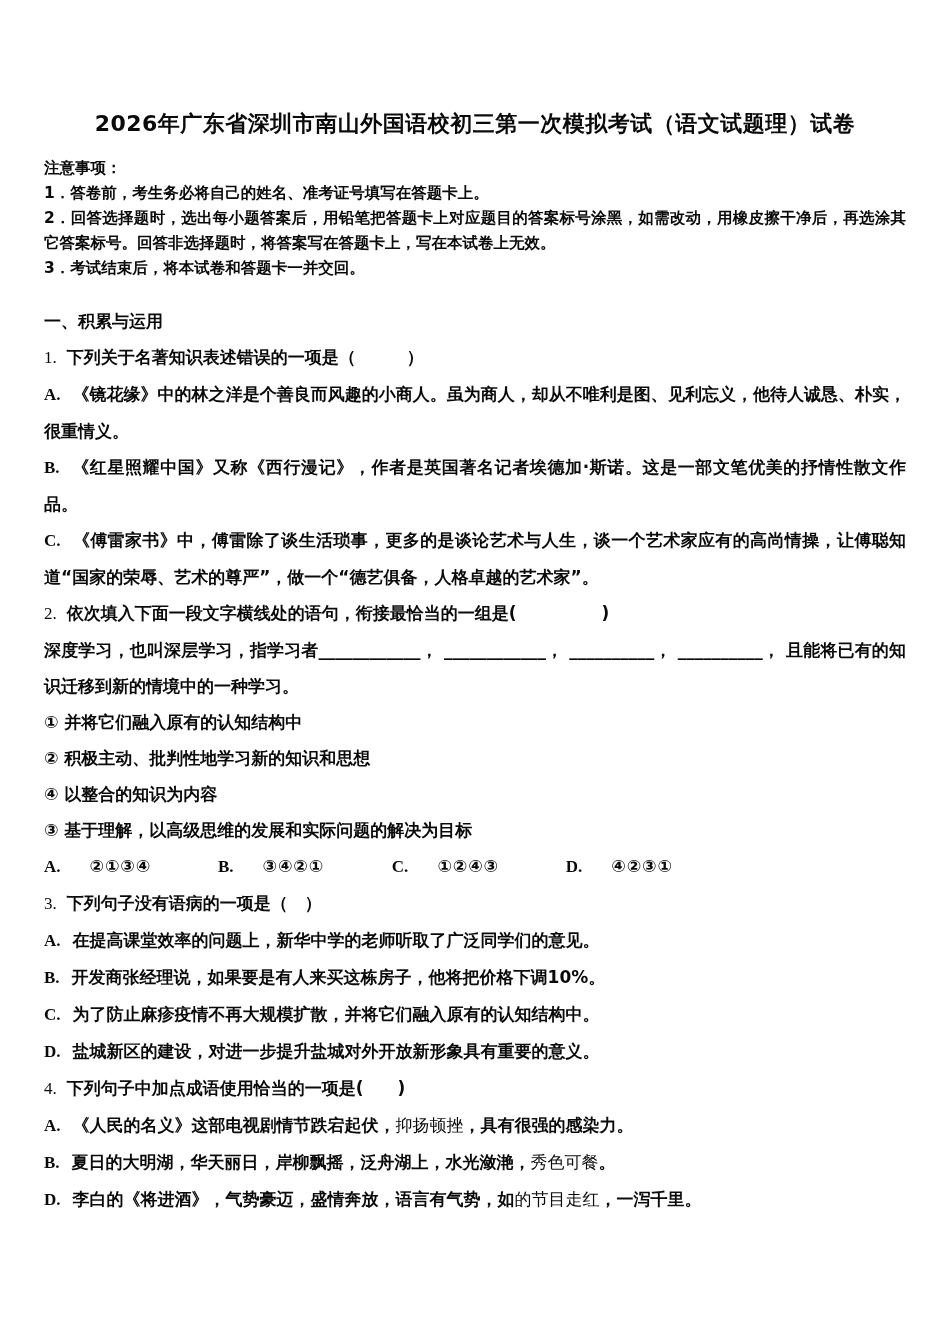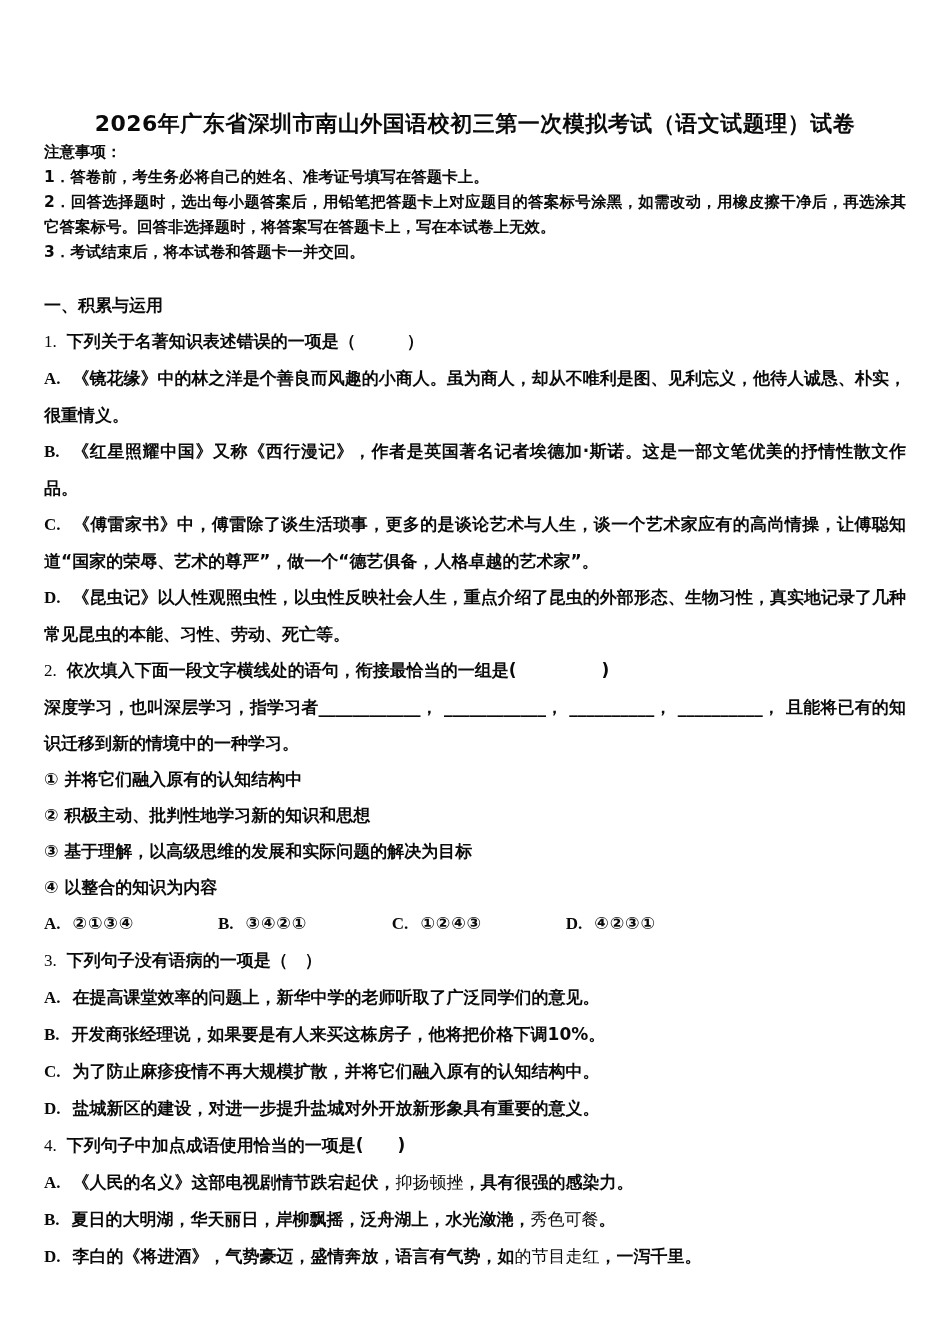--- a/index.html
+++ b/index.html
@@ -18,20 +18,21 @@
     background: #ffffff;
   }
   .title {
     text-align: center;
     font-size: 22px;
     font-weight: 800;
     letter-spacing: 0.5px;
     line-height: 32px;
   }
   .notice {
+    margin-top: 16px;
     font-size: 15.5px;
     font-weight: 700;
     line-height: 25px;
   }
   .notice p { text-align: justify; }
   .body {
     margin-top: 22px;
     font-size: 17px;
     font-weight: 700;
     line-height: 36px;
@@ -45,21 +46,21 @@
   }
   .olabel {
     font-family: "Liberation Serif", serif;
     font-weight: 700;
     margin-right: 12px;
   }
   .light { font-weight: 400; }
   .choices-row { white-space: nowrap; }
   .choice { display: inline-block; min-width: 168px; }
   .choice:last-child { min-width: 0; }
-  .choice .circled { letter-spacing: 1px; }
+  .choice .circled { letter-spacing: 1px; margin-left: 17px; }
 </style>
 </head>
 <body>
 
 <div class="page">
 
   <h1 class="title">2026年广东省深圳市南山外国语校初三第一次模拟考试（语文试题理）试卷</h1>
 
   <div class="notice">
     <p>注意事项：</p>
@@ -69,28 +70,27 @@
   </div>
 
   <div class="body">
 
     <p class="section-heading">一、积累与运用</p>
 
     <p><span class="qnum">1.</span><span>下列关于名著知识表述错误的一项是（　　　）</span></p>
     <p><span class="olabel">A.</span><span>《镜花缘》中的林之洋是个善良而风趣的小商人。虽为商人，却从不唯利是图、见利忘义，他待人诚恳、朴实，很重情义。</span></p>
     <p><span class="olabel">B.</span><span>《红星照耀中国》又称《西行漫记》，作者是英国著名记者埃德加·斯诺。这是一部文笔优美的抒情性散文作品。</span></p>
     <p><span class="olabel">C.</span><span>《傅雷家书》中，傅雷除了谈生活琐事，更多的是谈论艺术与人生，谈一个艺术家应有的高尚情操，让傅聪知道“国家的荣辱、艺术的尊严”，做一个“德艺俱备，人格卓越的艺术家”。</span></p>
-    <p><span class="olabel">D.</span><span>《昆虫记》以人性观照虫性，以虫性反映社会人生，重点介绍了昆虫的外部形态、生物习性，真实地记录了几种常见昆虫的本能、习性、劳动、死亡等。</span></p>
 
     <p><span class="qnum">2.</span><span>依次填入下面一段文字横线处的语句，衔接最恰当的一组是(　　　　　)</span></p>
     <p>深度学习，也叫深层学习，指学习者____________， ____________， __________， __________， 且能将已有的知识迁移到新的情境中的一种学习。</p>
     <p>① 并将它们融入原有的认知结构中</p>
     <p>② 积极主动、批判性地学习新的知识和思想</p>
+    <p>④ 以整合的知识为内容</p>
     <p>③ 基于理解，以高级思维的发展和实际问题的解决为目标</p>
-    <p>④ 以整合的知识为内容</p>
     <p class="choices-row">
       <span class="choice"><span class="olabel">A.</span><span class="circled">②①③④</span></span>
       <span class="choice"><span class="olabel">B.</span><span class="circled">③④②①</span></span>
       <span class="choice"><span class="olabel">C.</span><span class="circled">①②④③</span></span>
       <span class="choice"><span class="olabel">D.</span><span class="circled">④②③①</span></span>
     </p>
 
     <p><span class="qnum">3.</span><span>下列句子没有语病的一项是（　）</span></p>
     <p><span class="olabel">A.</span><span>在提高课堂效率的问题上，新华中学的老师听取了广泛同学们的意见。</span></p>
     <p><span class="olabel">B.</span><span>开发商张经理说，如果要是有人来买这栋房子，他将把价格下调10%。</span></p>

